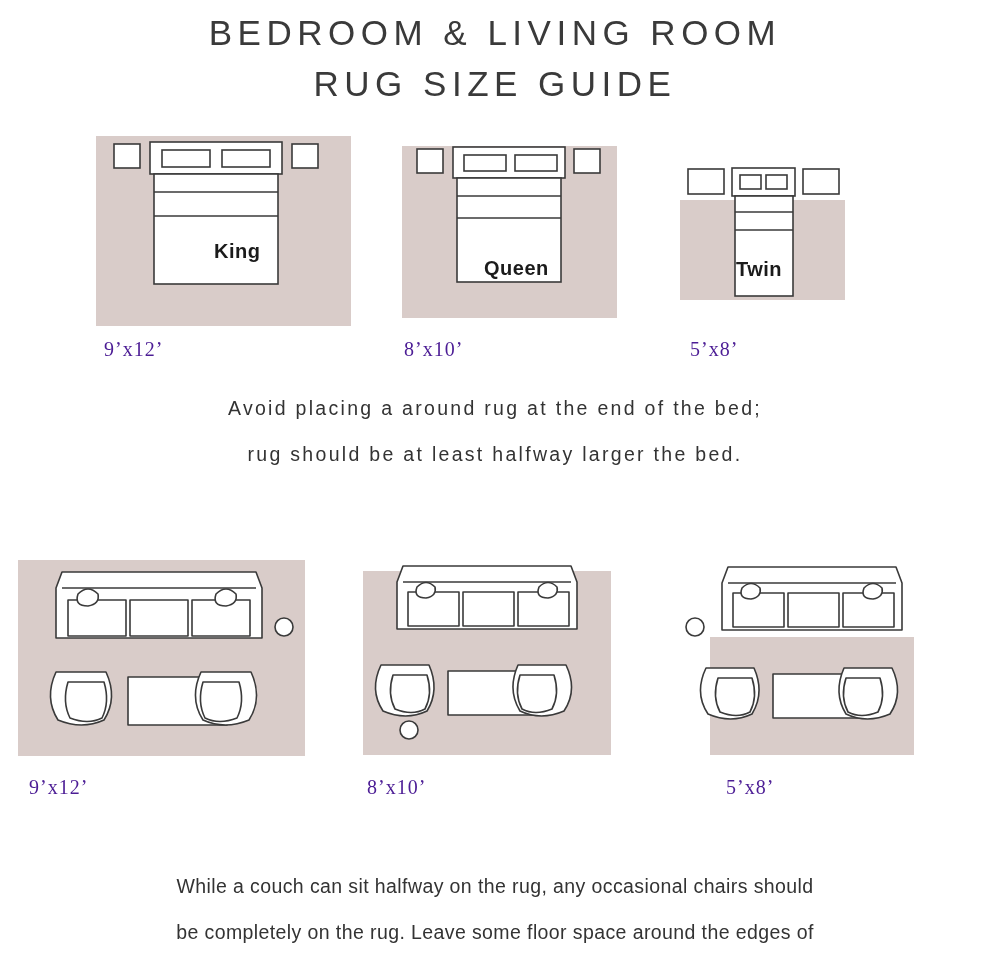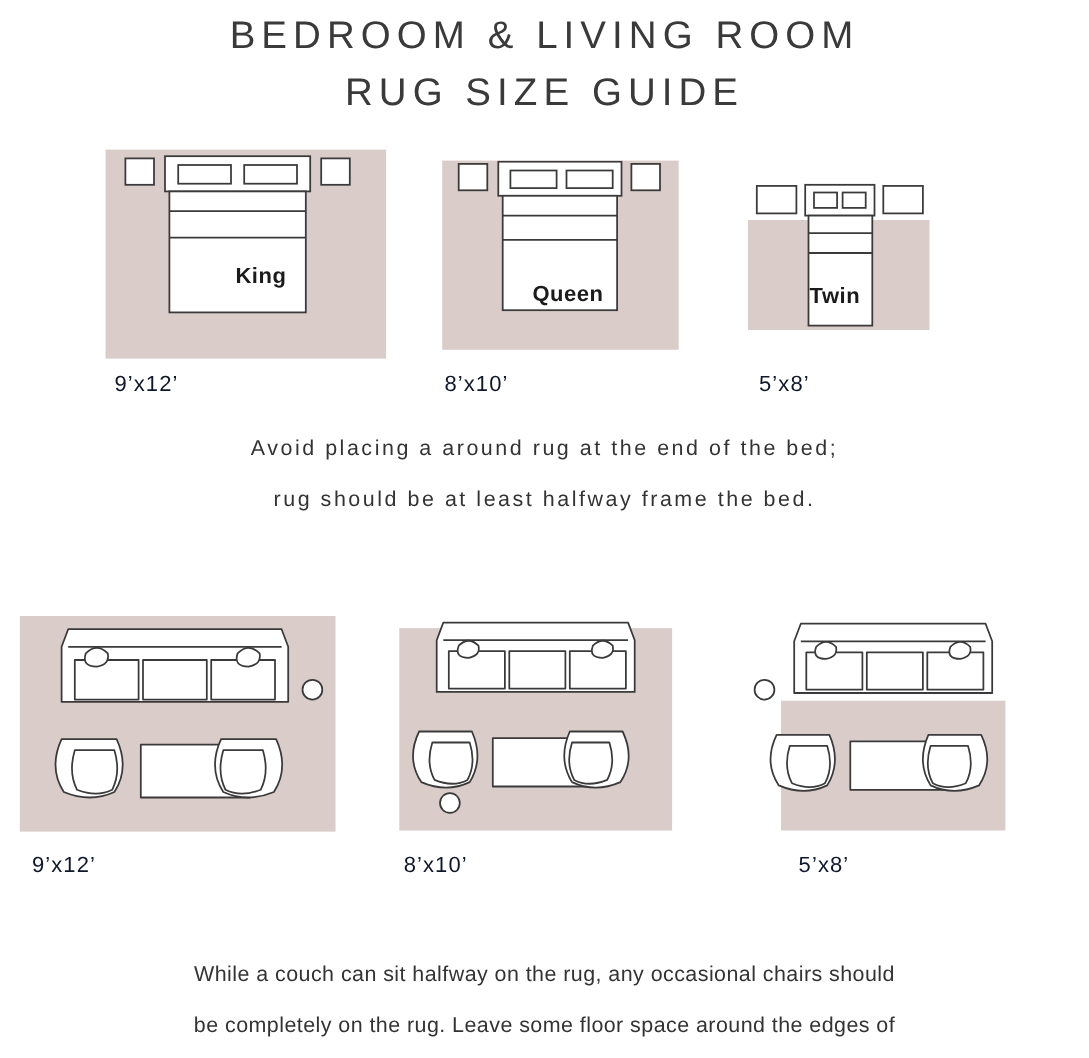--- a/index.html
+++ b/index.html
@@ -46,22 +46,22 @@
     letter-spacing: 0.5px;
     color: #1b1b1b;
     font-weight: 700;
     font-family: "Liberation Sans", sans-serif;
     white-space: nowrap;
   }
   .size-label {
     position: absolute;
     font-size: 20px;
     letter-spacing: 1px;
-    color: #0f172a;
-    font-family: Liberation Sans, sans-serif;
+    color: #4c1d95;
+    font-family: Liberation Serif, serif;
     white-space: nowrap;
   }
 
   
   .caption {
     position: absolute;
     text-align: center;
     font-size: 19.5px;
     line-height: 2.35;
     color: #333333;
@@ -137,21 +137,21 @@
         <path d="M55 46 L113 46" fill="none"></path>
         <path d="M55 64 L113 64" fill="none"></path>
       </g>
     </svg>
     <div class="lbl" style="left:56px; top:92px;">Twin</div>
   </div>
   <div class="size-label" style="left:690px; top:338px;">5’x8’</div>
 
   <div class="caption wide" style="left:95px; top:386px; width:800px;">
     <div>Avoid placing a around rug at the end of the bed;</div>
-    <div>rug should be at least halfway frame the bed.</div>
+    <div>rug should be at least halfway larger the bed.</div>
   </div>
 
   <div class="group" style="left:18px; top:560px; width:287px; height:196px;">
     <div class="rug" style="left:0; top:0; width:287px; height:196px;"></div>
     <svg width="287" height="196" viewBox="0 0 287 196" style="position:absolute;left:0;top:0;">
       <g fill="#ffffff" stroke="#3a3a3a" stroke-width="1.6" stroke-linejoin="round">
 
         <path d="M44 12 L238 12 L244 28 L244 78 L38 78 L38 28 Z"></path>
         <path d="M44 28 L238 28"></path>
         <rect x="50" y="40" width="58" height="36"></rect>

